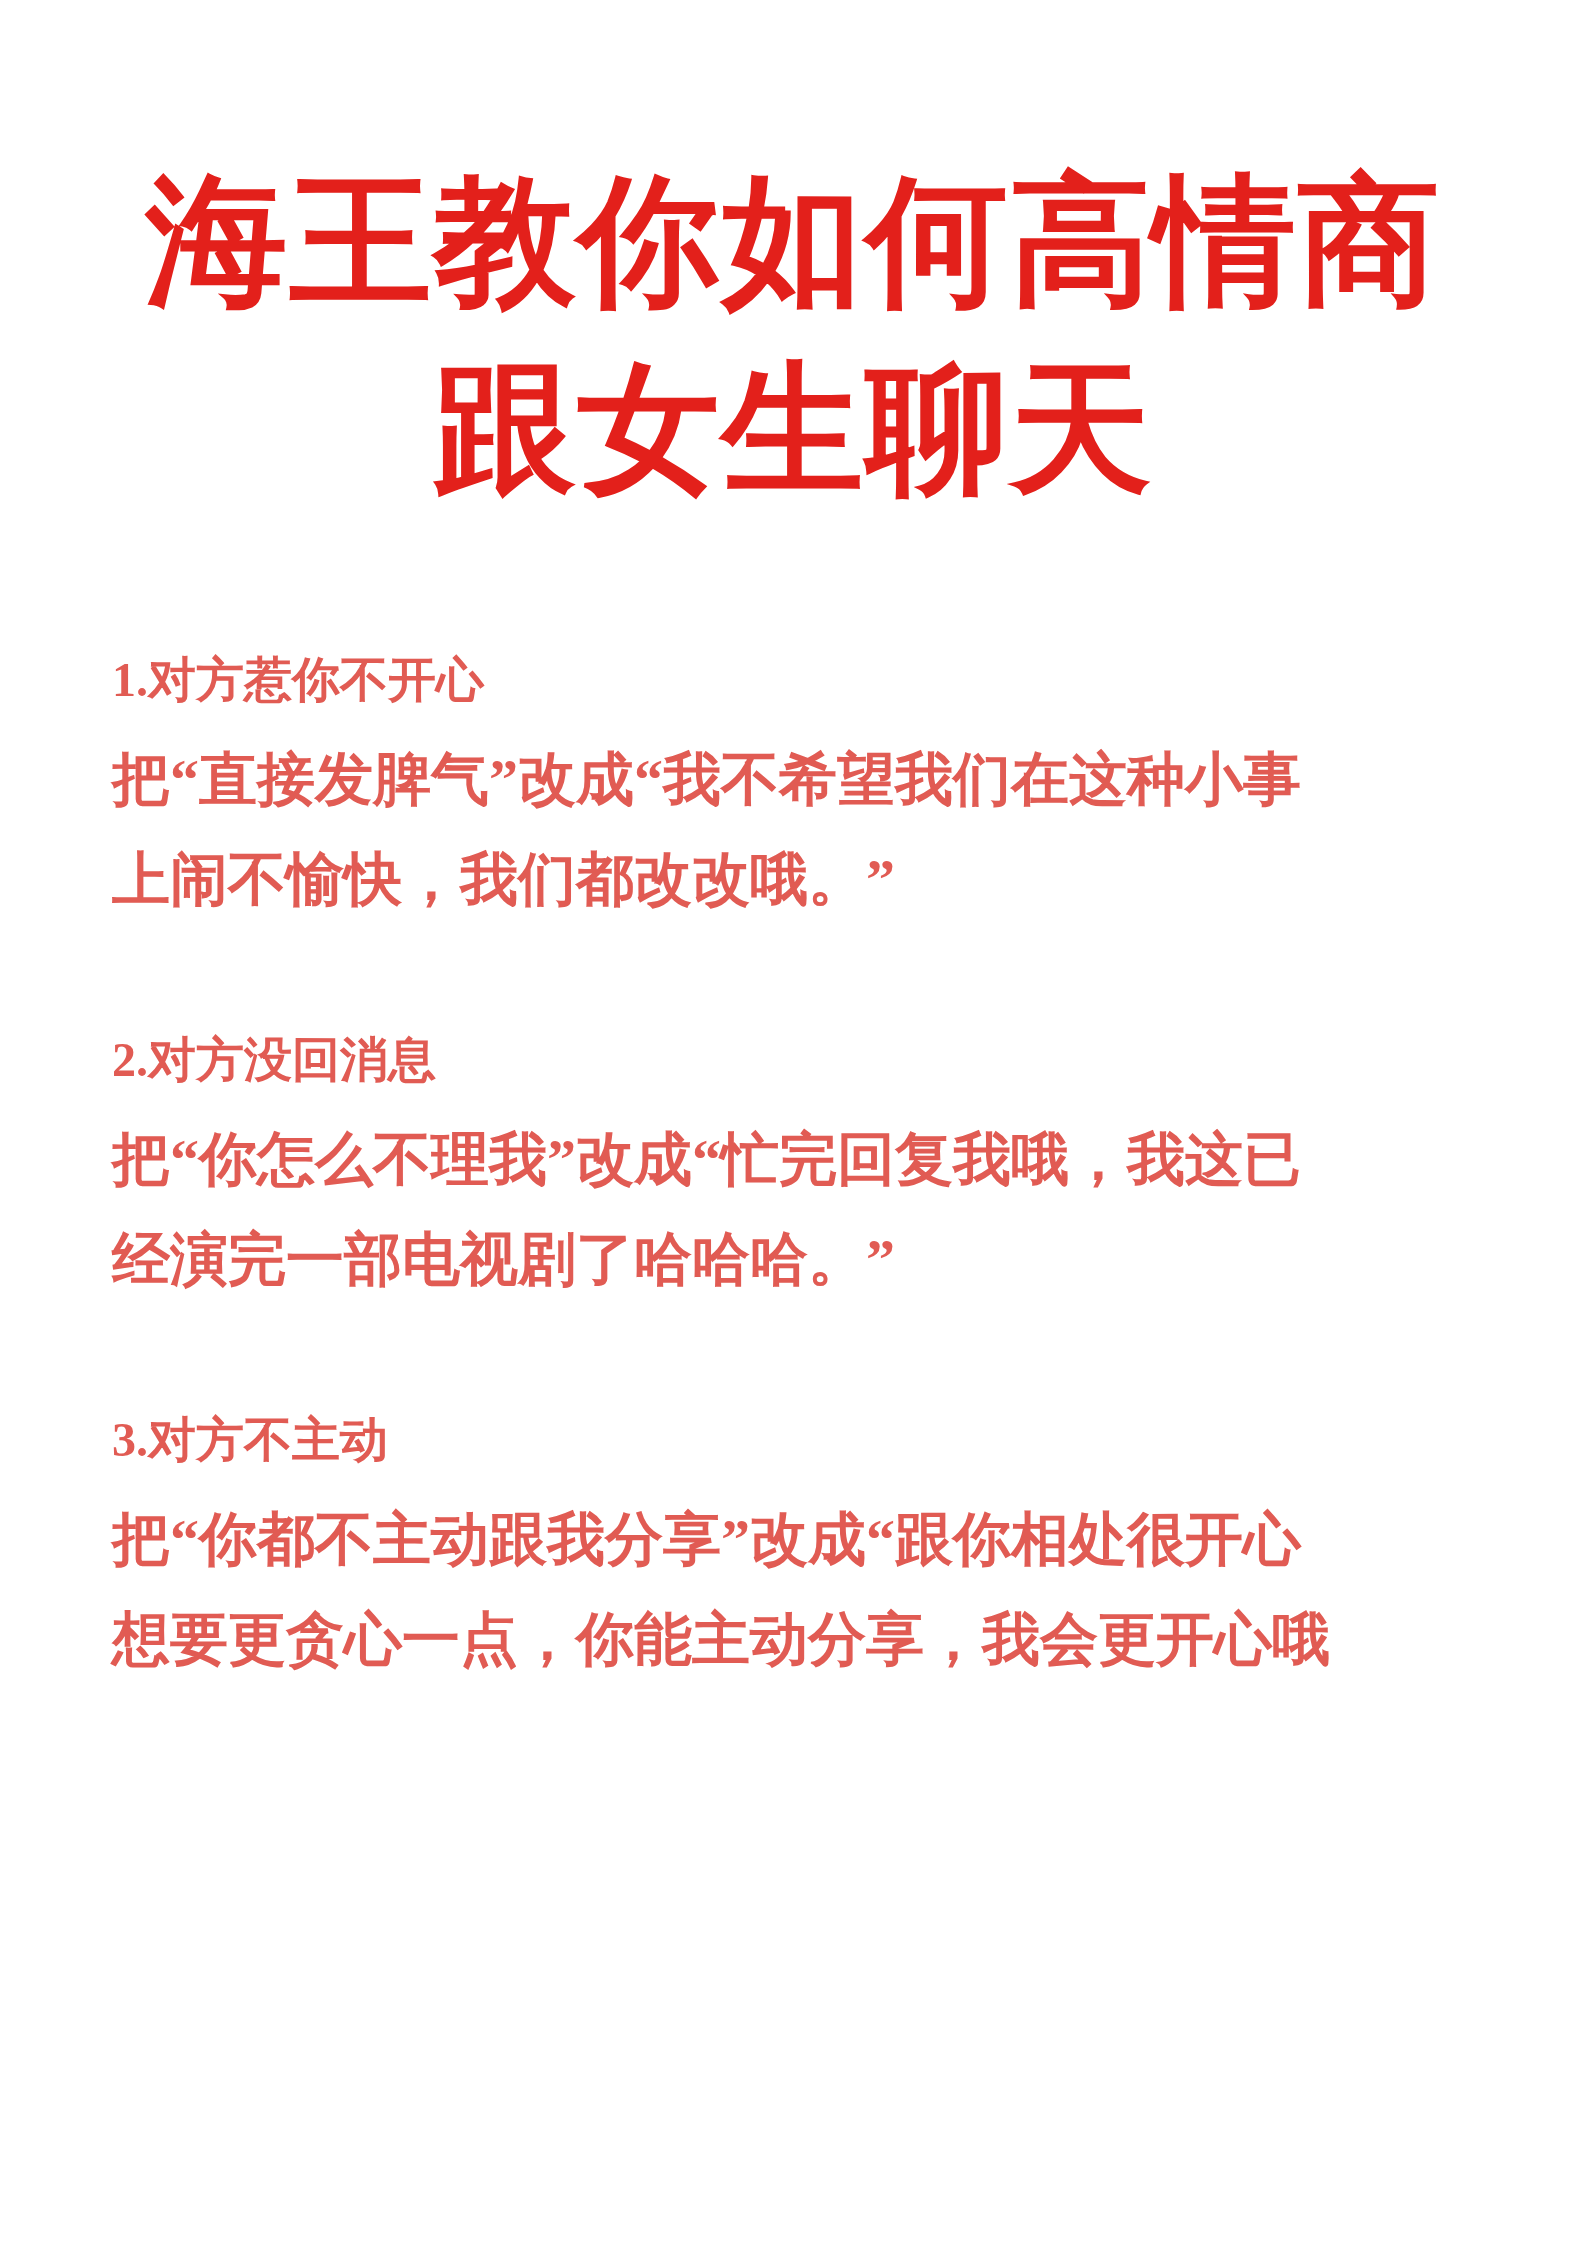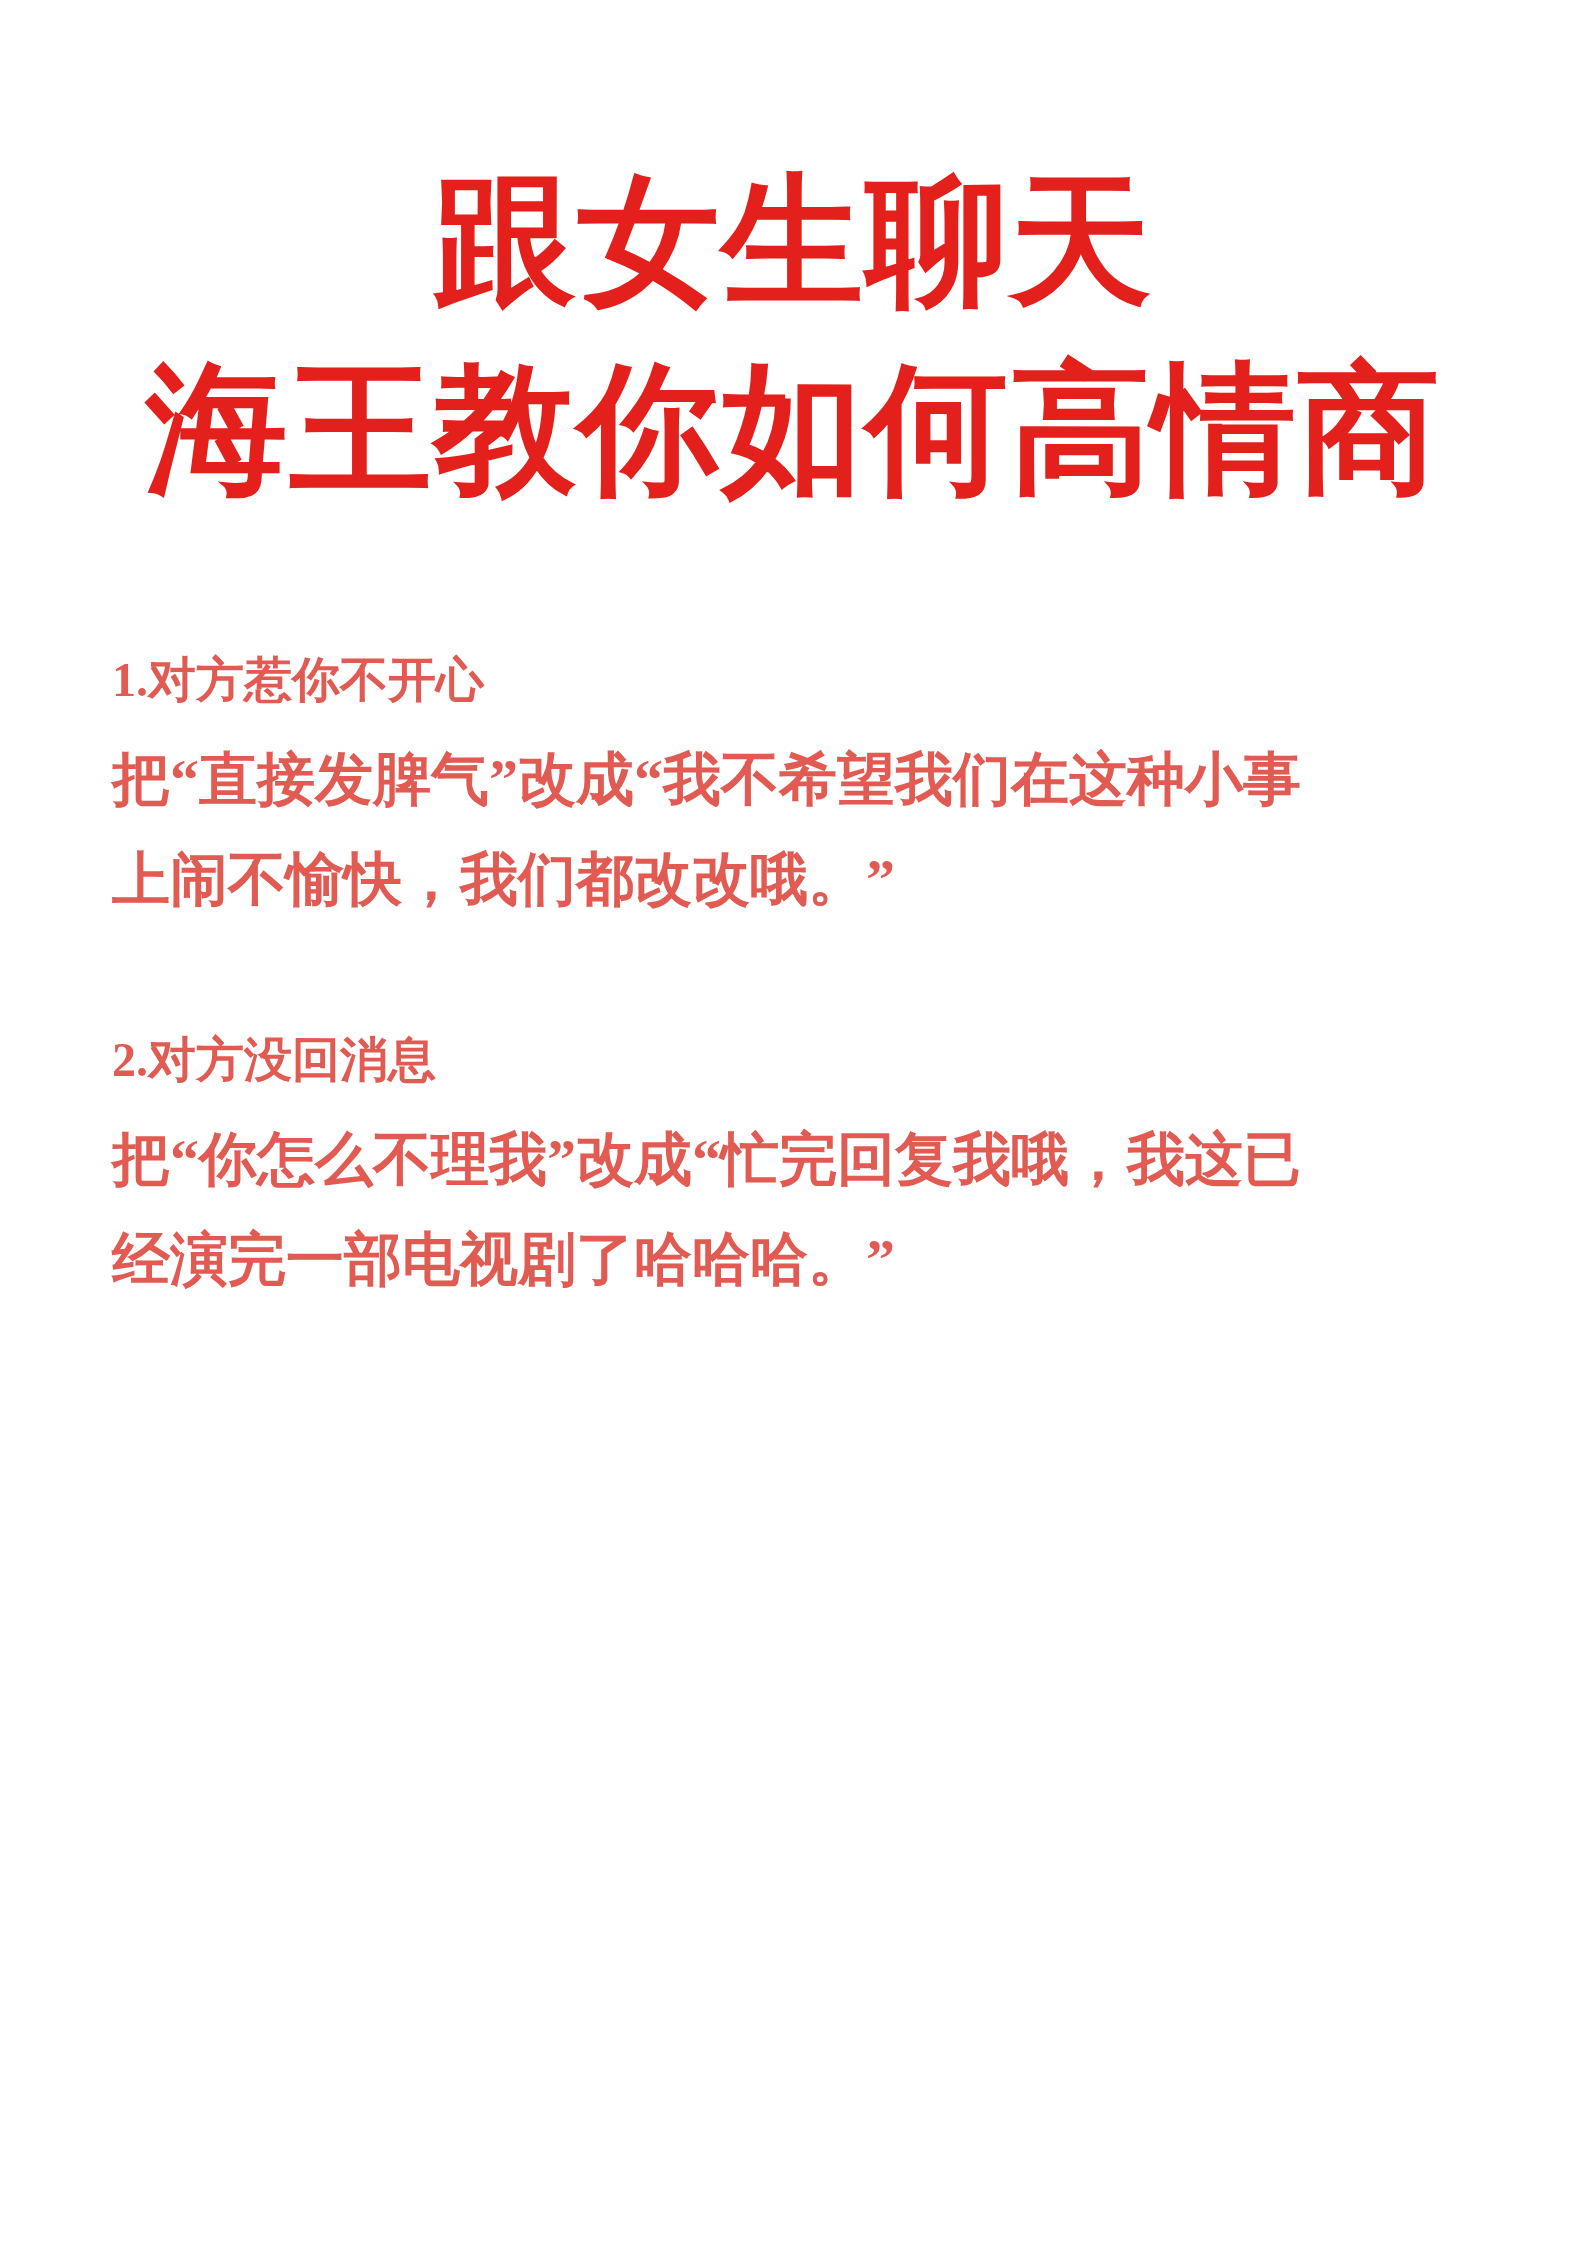--- a/index.html
+++ b/index.html
@@ -60,36 +60,41 @@
     font-weight: 700;
     white-space: pre-line;
   }
 </style>
 </head>
 <body>
 
 <div class="page">
 
   <h1 class="title">
+    <span class="title-line">海王教你如何高情商</span>
     <span class="title-line">跟女生聊天</span>
-    <span class="title-line">海王教你如何高情商</span>
   </h1>
 
   <div class="content">
 
     <section class="tip">
       <h2 class="tip-heading">1.对方惹你不开心</h2>
       <p class="tip-body">把“直接发脾气”改成“我不希望我们在这种小事
 上闹不愉快，我们都改改哦。”</p>
     </section>
 
     <section class="tip">
       <h2 class="tip-heading">2.对方没回消息</h2>
       <p class="tip-body">把“你怎么不理我”改成“忙完回复我哦，我这已
 经演完一部电视剧了哈哈哈。”</p>
     </section>
 
+    <section class="tip">
+      <h2 class="tip-heading">3.对方不主动</h2>
+      <p class="tip-body">把“你都不主动跟我分享”改成“跟你相处很开心
+想要更贪心一点，你能主动分享，我会更开心哦</p>
+    </section>
 
     <section class="tip">
     </section>
 
   </div>
 </div>
 
 </body></html>

